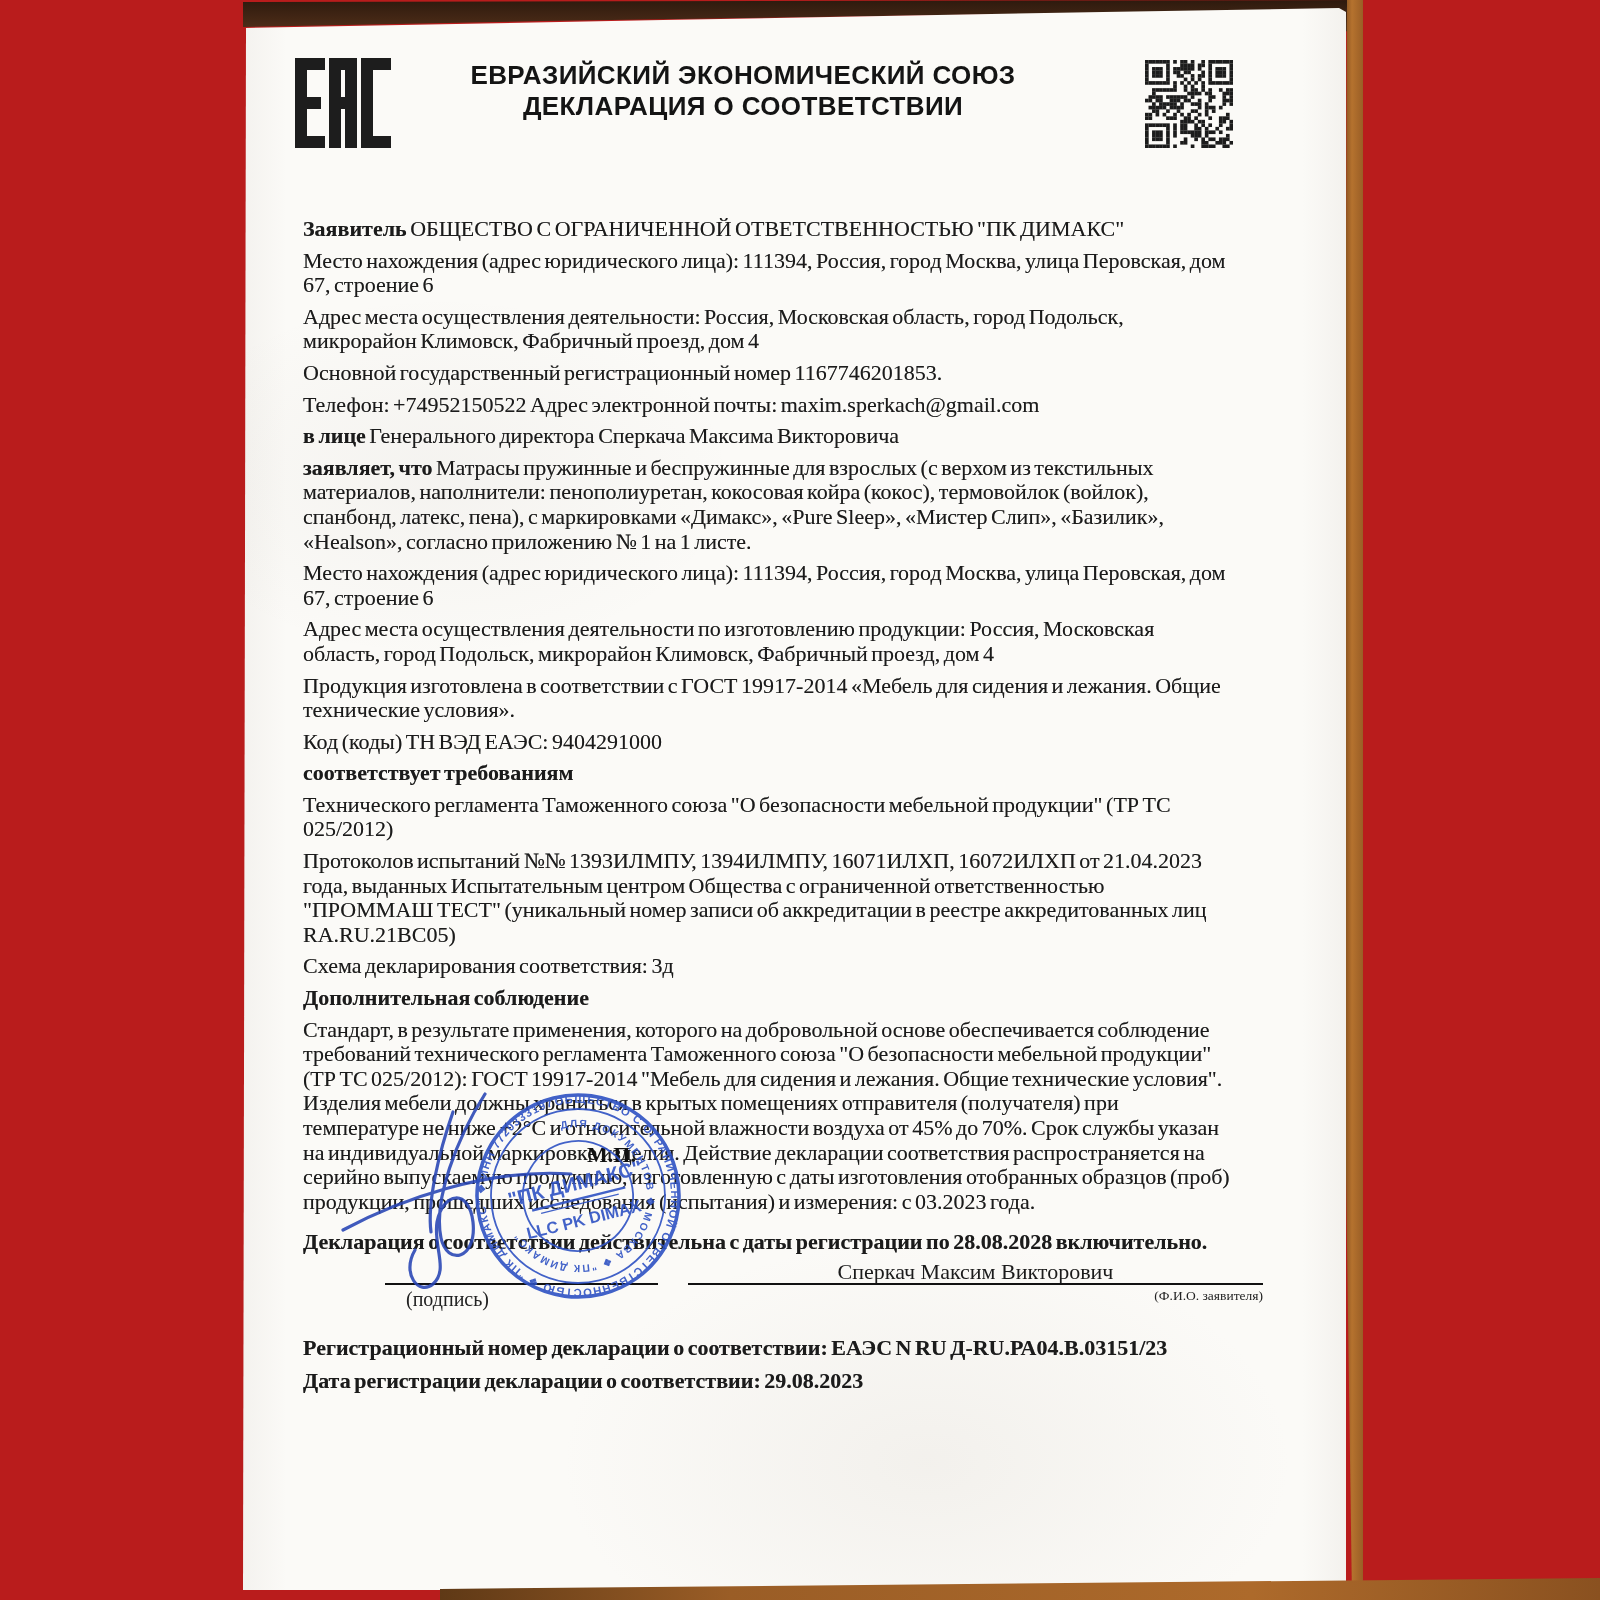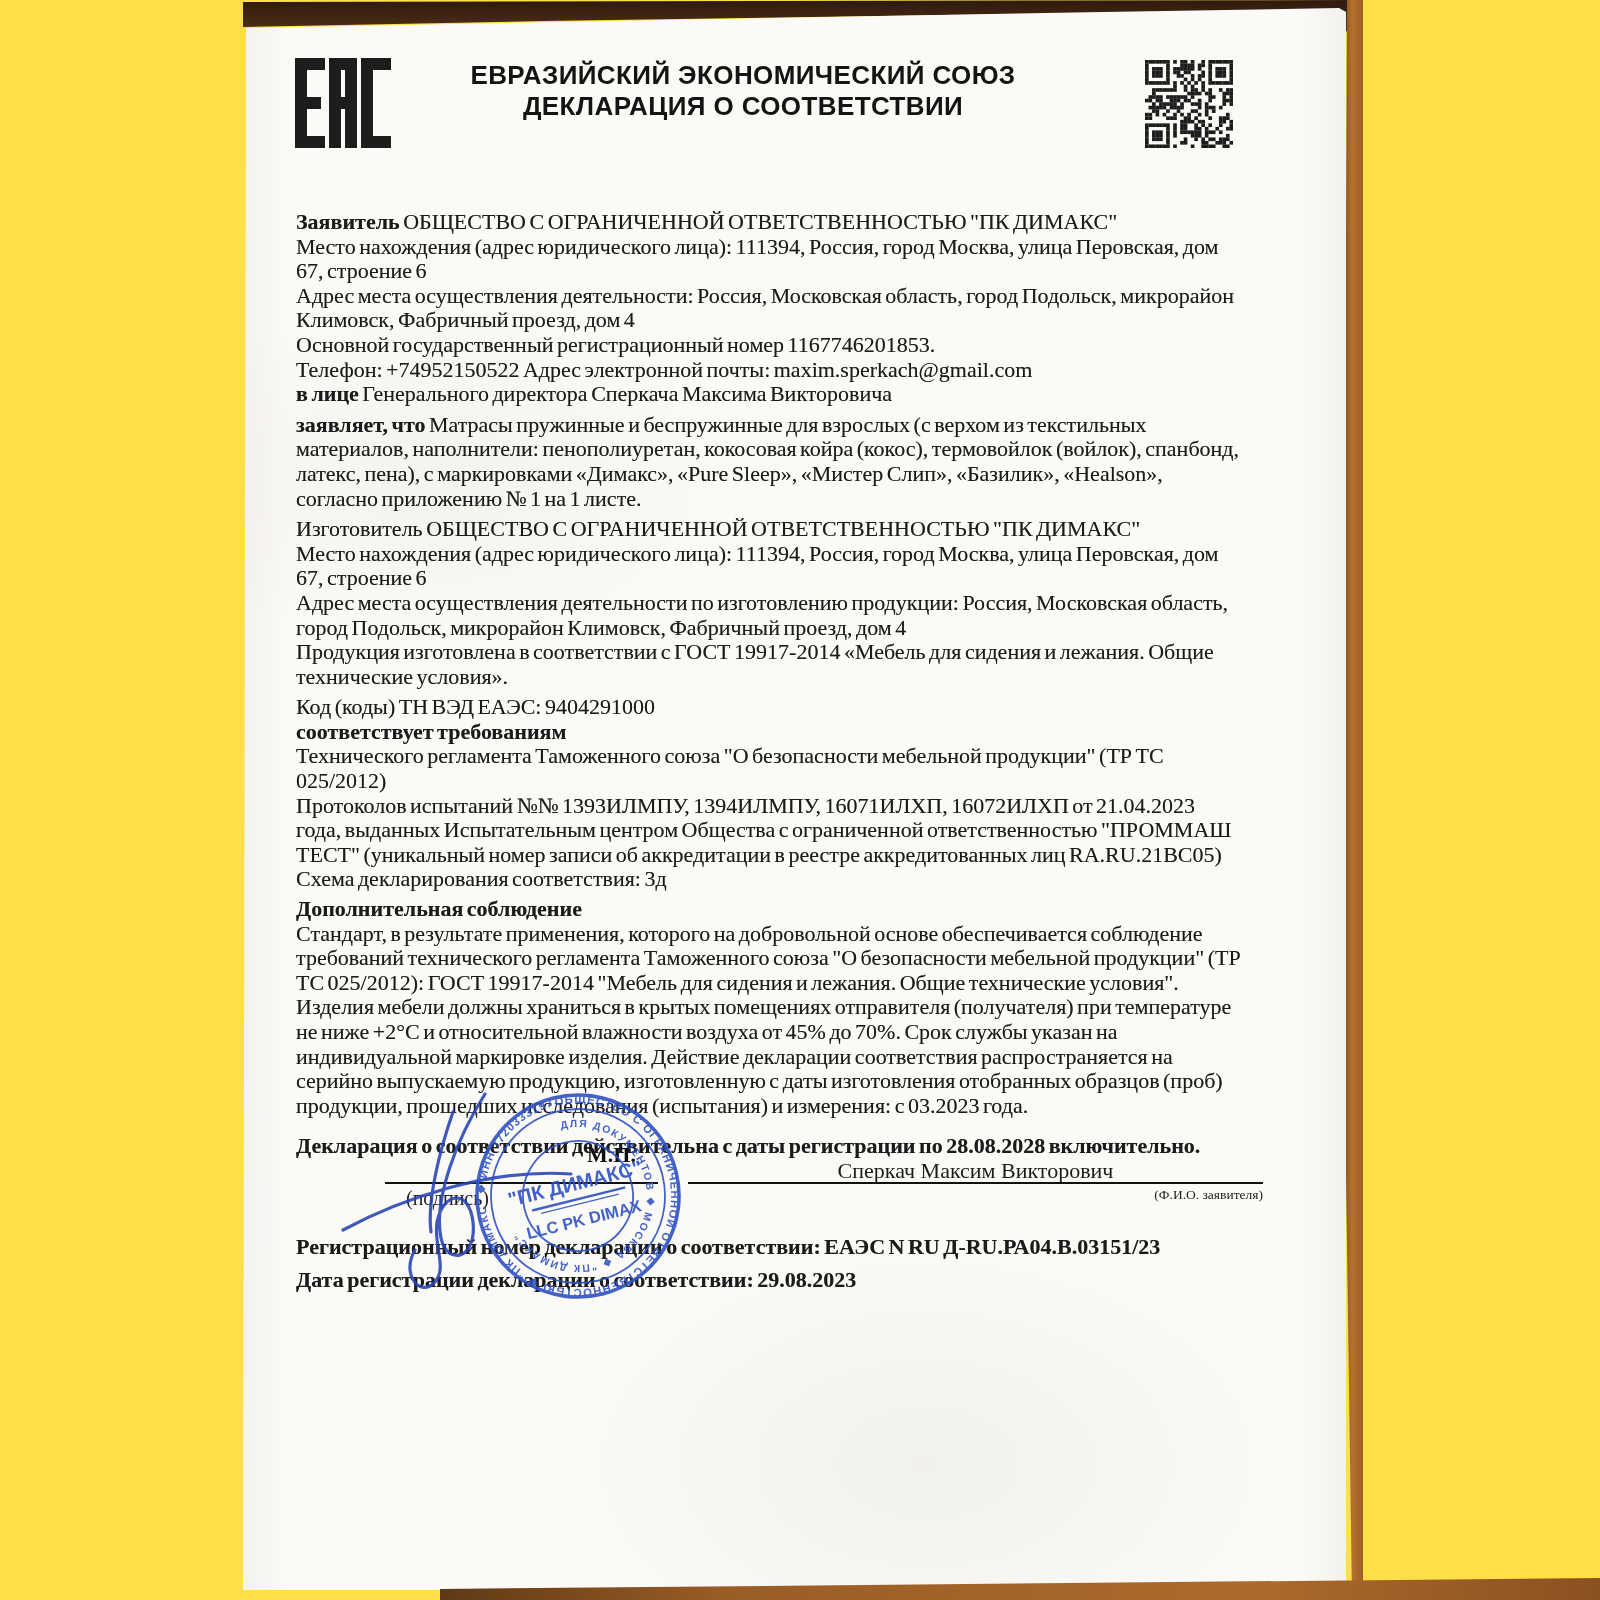--- a/index.html
+++ b/index.html
@@ -1,16 +1,16 @@
 <!DOCTYPE html>
 <html><head>
 <meta charset="utf-8">
 <style>
   html,body{margin:0;padding:0;background:#ffffff;}
-  .canvas{position:relative;width:1600px;height:1600px;background:#fde047;overflow:hidden;
+  .canvas{position:relative;width:1600px;height:1600px;background:#b91c1c;overflow:hidden;
           font-family:"Liberation Serif", serif;color:#1b1b1b;}
   
   .wood-top{position:absolute;left:243px;top:0;width:1119px;height:60px;z-index:1;
             background:linear-gradient(180deg,#2e1a0e 0%,#53301a 55%,#7a4a22 100%);
             clip-path:polygon(0 2px,1119px 0,1119px 36px,1040px 12px,700px 15px,300px 21px,0 27px);}
   .wood-right{position:absolute;left:1343px;top:0;width:20px;height:1600px;z-index:1;
               background:linear-gradient(90deg,#7c4a1e 0%,#b5722e 45%,#9a5e26 100%);
               clip-path:polygon(4px 0,20px 0,20px 1600px,9px 1600px,0 60%);}
   .wood-bottom{position:absolute;left:440px;top:1578px;width:1160px;height:22px;z-index:4;
                background:linear-gradient(90deg,#5f3916 0%,#9a5d26 25%,#ad6a2b 70%,#8a5120 100%);
@@ -21,21 +21,21 @@
            radial-gradient(420px 260px at 18% 30%, rgba(120,110,100,0.05), rgba(120,110,100,0) 70%),
            linear-gradient(90deg, rgba(150,140,128,0.07) 0%, rgba(150,140,128,0) 4%, rgba(150,140,128,0) 96%, rgba(150,140,128,0.08) 100%),
            #fbfaf7;
          clip-path:polygon(3px 28px,420px 20px,860px 12px,1096px 8px,1103px 12px,1103px 1590px,0 1590px);}
   .logo{position:absolute;left:52px;top:58px;width:96px;height:90px;}
   .title{position:absolute;left:170px;top:60px;width:660px;text-align:center;
          font-family:"Liberation Sans", sans-serif;font-weight:700;font-size:26px;line-height:31px;
          letter-spacing:.4px;color:#141414;}
   .qr{position:absolute;left:902px;top:60px;width:88px;height:88px;}
   .body{position:absolute;left:53px;top:210px;width:945px;}
-  .body p.line{margin:0;font-size:22px;line-height:24.6px;word-spacing:-2px;
+  .body p.line{margin:7px;font-size:22px;line-height:24.6px;word-spacing:-2px;
                text-shadow:0 0 .4px rgba(20,20,20,.45);}
   .body p.line b{font-weight:700;}
   .body p.b{font-weight:700;}
   .sig-area{position:relative;width:100%;height:58px;margin-top:2px;}
   .sig-line{position:absolute;height:0;border-top:2px solid #111;}
   .sig-line.left{left:89px;top:21px;width:273px;}
   .sig-line.right{left:392px;top:21px;width:575px;}
   .sig-caption{position:absolute;font-size:20px;color:#222;word-spacing:0;}
   .cap-podpis{left:110px;top:26px;}
   .fio-name{position:absolute;left:392px;top:-3px;width:575px;text-align:center;font-size:22px;}
@@ -400,21 +400,20 @@
 
     <div class="body">
       <div id="paragraphs">
           <p class="line"><b>Заявитель </b>ОБЩЕСТВО С ОГРАНИЧЕННОЙ ОТВЕТСТВЕННОСТЬЮ "ПК ДИМАКС"</p>
           <p class="line">Место нахождения (адрес юридического лица): 111394, Россия, город Москва, улица Перовская, дом 67, строение 6</p>
           <p class="line">Адрес места осуществления деятельности: Россия, Московская область, город Подольск, микрорайон Климовск, Фабричный проезд, дом 4</p>
           <p class="line">Основной государственный регистрационный номер 1167746201853.</p>
           <p class="line">Телефон: +74952150522 Адрес электронной почты: maxim.sperkach@gmail.com</p>
           <p class="line"><b>в лице </b>Генерального директора Сперкача Максима Викторовича</p>
           <p class="line" style="margin-top: 6px;"><b>заявляет, что </b>Матрасы пружинные и беспружинные для взрослых (с верхом из текстильных материалов, наполнители: пенополиуретан, кокосовая койра (кокос), термовойлок (войлок), спанбонд, латекс, пена), с маркировками «Димакс», «Pure Sleep», «Мистер Слип», «Базилик», «Healson», согласно приложению № 1 на 1 листе.</p>
-          <p class="line" style="margin-top: 6px;">Изготовитель ОБЩЕСТВО С ОГРАНИЧЕННОЙ ОТВЕТСТВЕННОСТЬЮ "ПК ДИМАКС"</p>
           <p class="line">Место нахождения (адрес юридического лица): 111394, Россия, город Москва, улица Перовская, дом 67, строение 6</p>
           <p class="line">Адрес места осуществления деятельности по изготовлению продукции: Россия, Московская область, город Подольск, микрорайон Климовск, Фабричный проезд, дом 4</p>
           <p class="line">Продукция изготовлена в соответствии с ГОСТ 19917-2014 «Мебель для сидения и лежания. Общие технические условия».</p>
           <p class="line" style="margin-top: 6px;">Код (коды) ТН ВЭД ЕАЭС: 9404291000</p>
           <p class="line b">соответствует требованиям</p>
           <p class="line">Технического регламента Таможенного союза "О безопасности мебельной продукции" (ТР ТС 025/2012)</p>
           <p class="line">Протоколов испытаний №№ 1393ИЛМПУ, 1394ИЛМПУ, 16071ИЛХП, 16072ИЛХП от 21.04.2023 года, выданных Испытательным центром Общества с ограниченной ответственностью "ПРОММАШ ТЕСТ" (уникальный номер записи об аккредитации в реестре аккредитованных лиц RA.RU.21ВС05)</p>
           <p class="line">Схема декларирования соответствия: 3д</p>
           <p class="line b" style="margin-top: 5px;">Дополнительная соблюдение</p>
           <p class="line">Стандарт, в результате применения, которого на добровольной основе обеспечивается соблюдение требований технического регламента Таможенного союза "О безопасности мебельной продукции" (ТР ТС 025/2012): ГОСТ 19917-2014 "Мебель для сидения и лежания. Общие технические условия". Изделия мебели должны храниться в крытых помещениях отправителя (получателя) при температуре не ниже +2°С и относительной влажности воздуха от 45% до 70%. Срок службы указан на индивидуальной маркировке изделия. Действие декларации соответствия распространяется на серийно выпускаемую продукцию, изготовленную с даты изготовления отобранных образцов (проб) продукции, прошедших исследования (испытания) и измерения: с 03.2023 года.</p>

